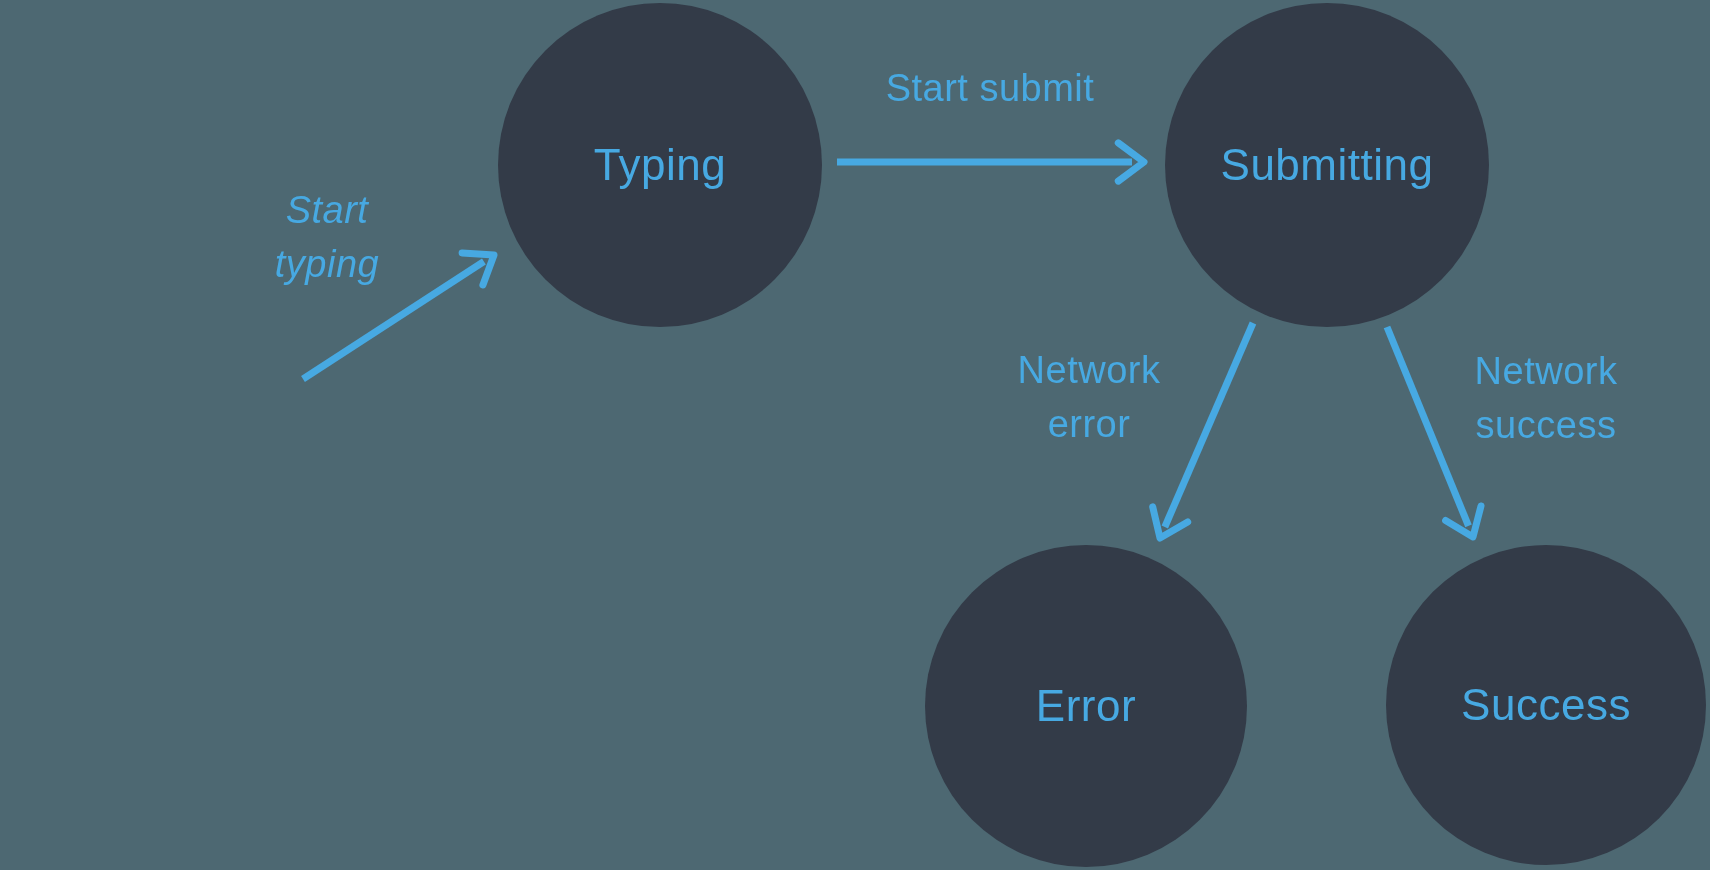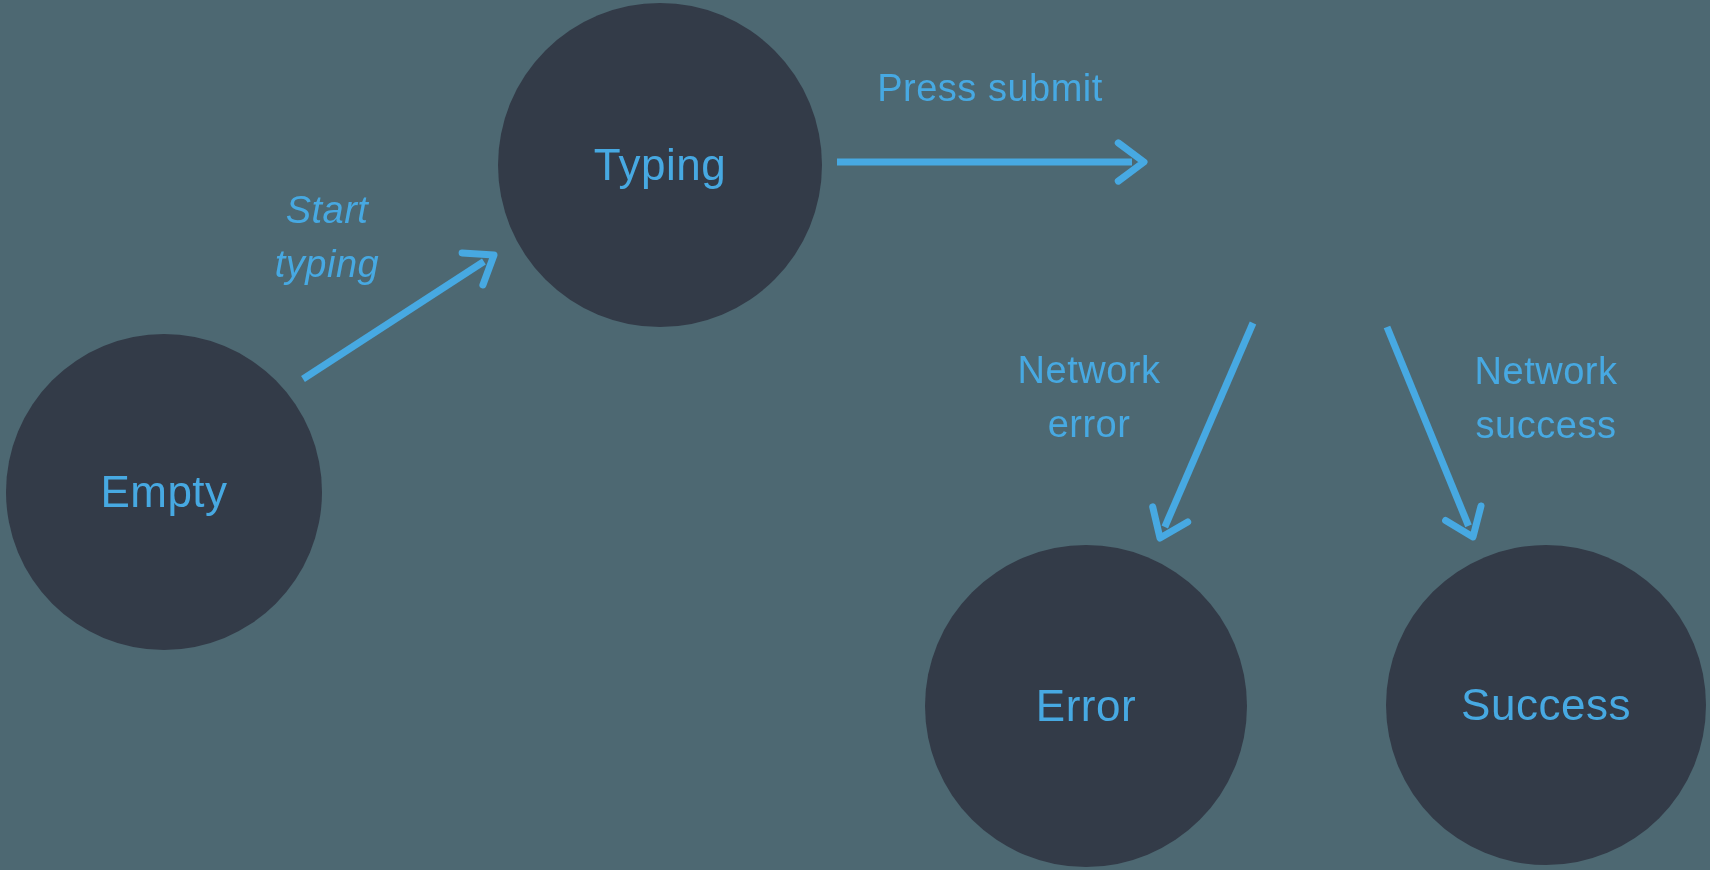--- a/index.html
+++ b/index.html
@@ -71,41 +71,41 @@
     <g class="edge">
         <line x1="1253" y1="323" x2="1164.8" y2="527.0" stroke-width="7"></line>
         <polyline points="1187.7,522.0 1160,538 1152.7,506.9" stroke-width="7" stroke-linecap="round" stroke-linejoin="round"></polyline>
       </g>
     <g class="edge">
         <line x1="1387" y1="327" x2="1468.5" y2="525.9" stroke-width="7"></line>
         <polyline points="1481.0,506.0 1473,537 1445.6,520.5" stroke-width="7" stroke-linecap="round" stroke-linejoin="round"></polyline>
       </g>
   </svg>
 
-  <div class="node" style="left:6px; top:334px; width:316px; height:316px;">
-    <span class="node-label">Empty</span>
-  </div>
 
   <div class="node" style="left:498px; top:3px; width:324px; height:324px;">
     <span class="node-label">Typing</span>
   </div>
 
+  <div class="node" style="left:1165px; top:3px; width:324px; height:324px;">
+    <span class="node-label">Submitting</span>
+  </div>
 
   <div class="node" style="left:925px; top:545px; width:322px; height:322px;">
     <span class="node-label">Error</span>
   </div>
 
   <div class="node" style="left:1386px; top:545px; width:320px; height:320px;">
     <span class="node-label">Success</span>
   </div>
 
   <div class="edge-label" style="left:327px; top:237px;font-style:italic;">Start
 typing</div>
 
-  <div class="edge-label" style="left:990px; top:88px;">Press submit</div>
+  <div class="edge-label" style="left:990px; top:88px;">Start submit</div>
 
   <div class="edge-label" style="left:1089px; top:397px;">Network
 error</div>
 
   <div class="edge-label" style="left:1546px; top:398px;">Network
 success</div>
 
 </div>
 
 </body></html>

